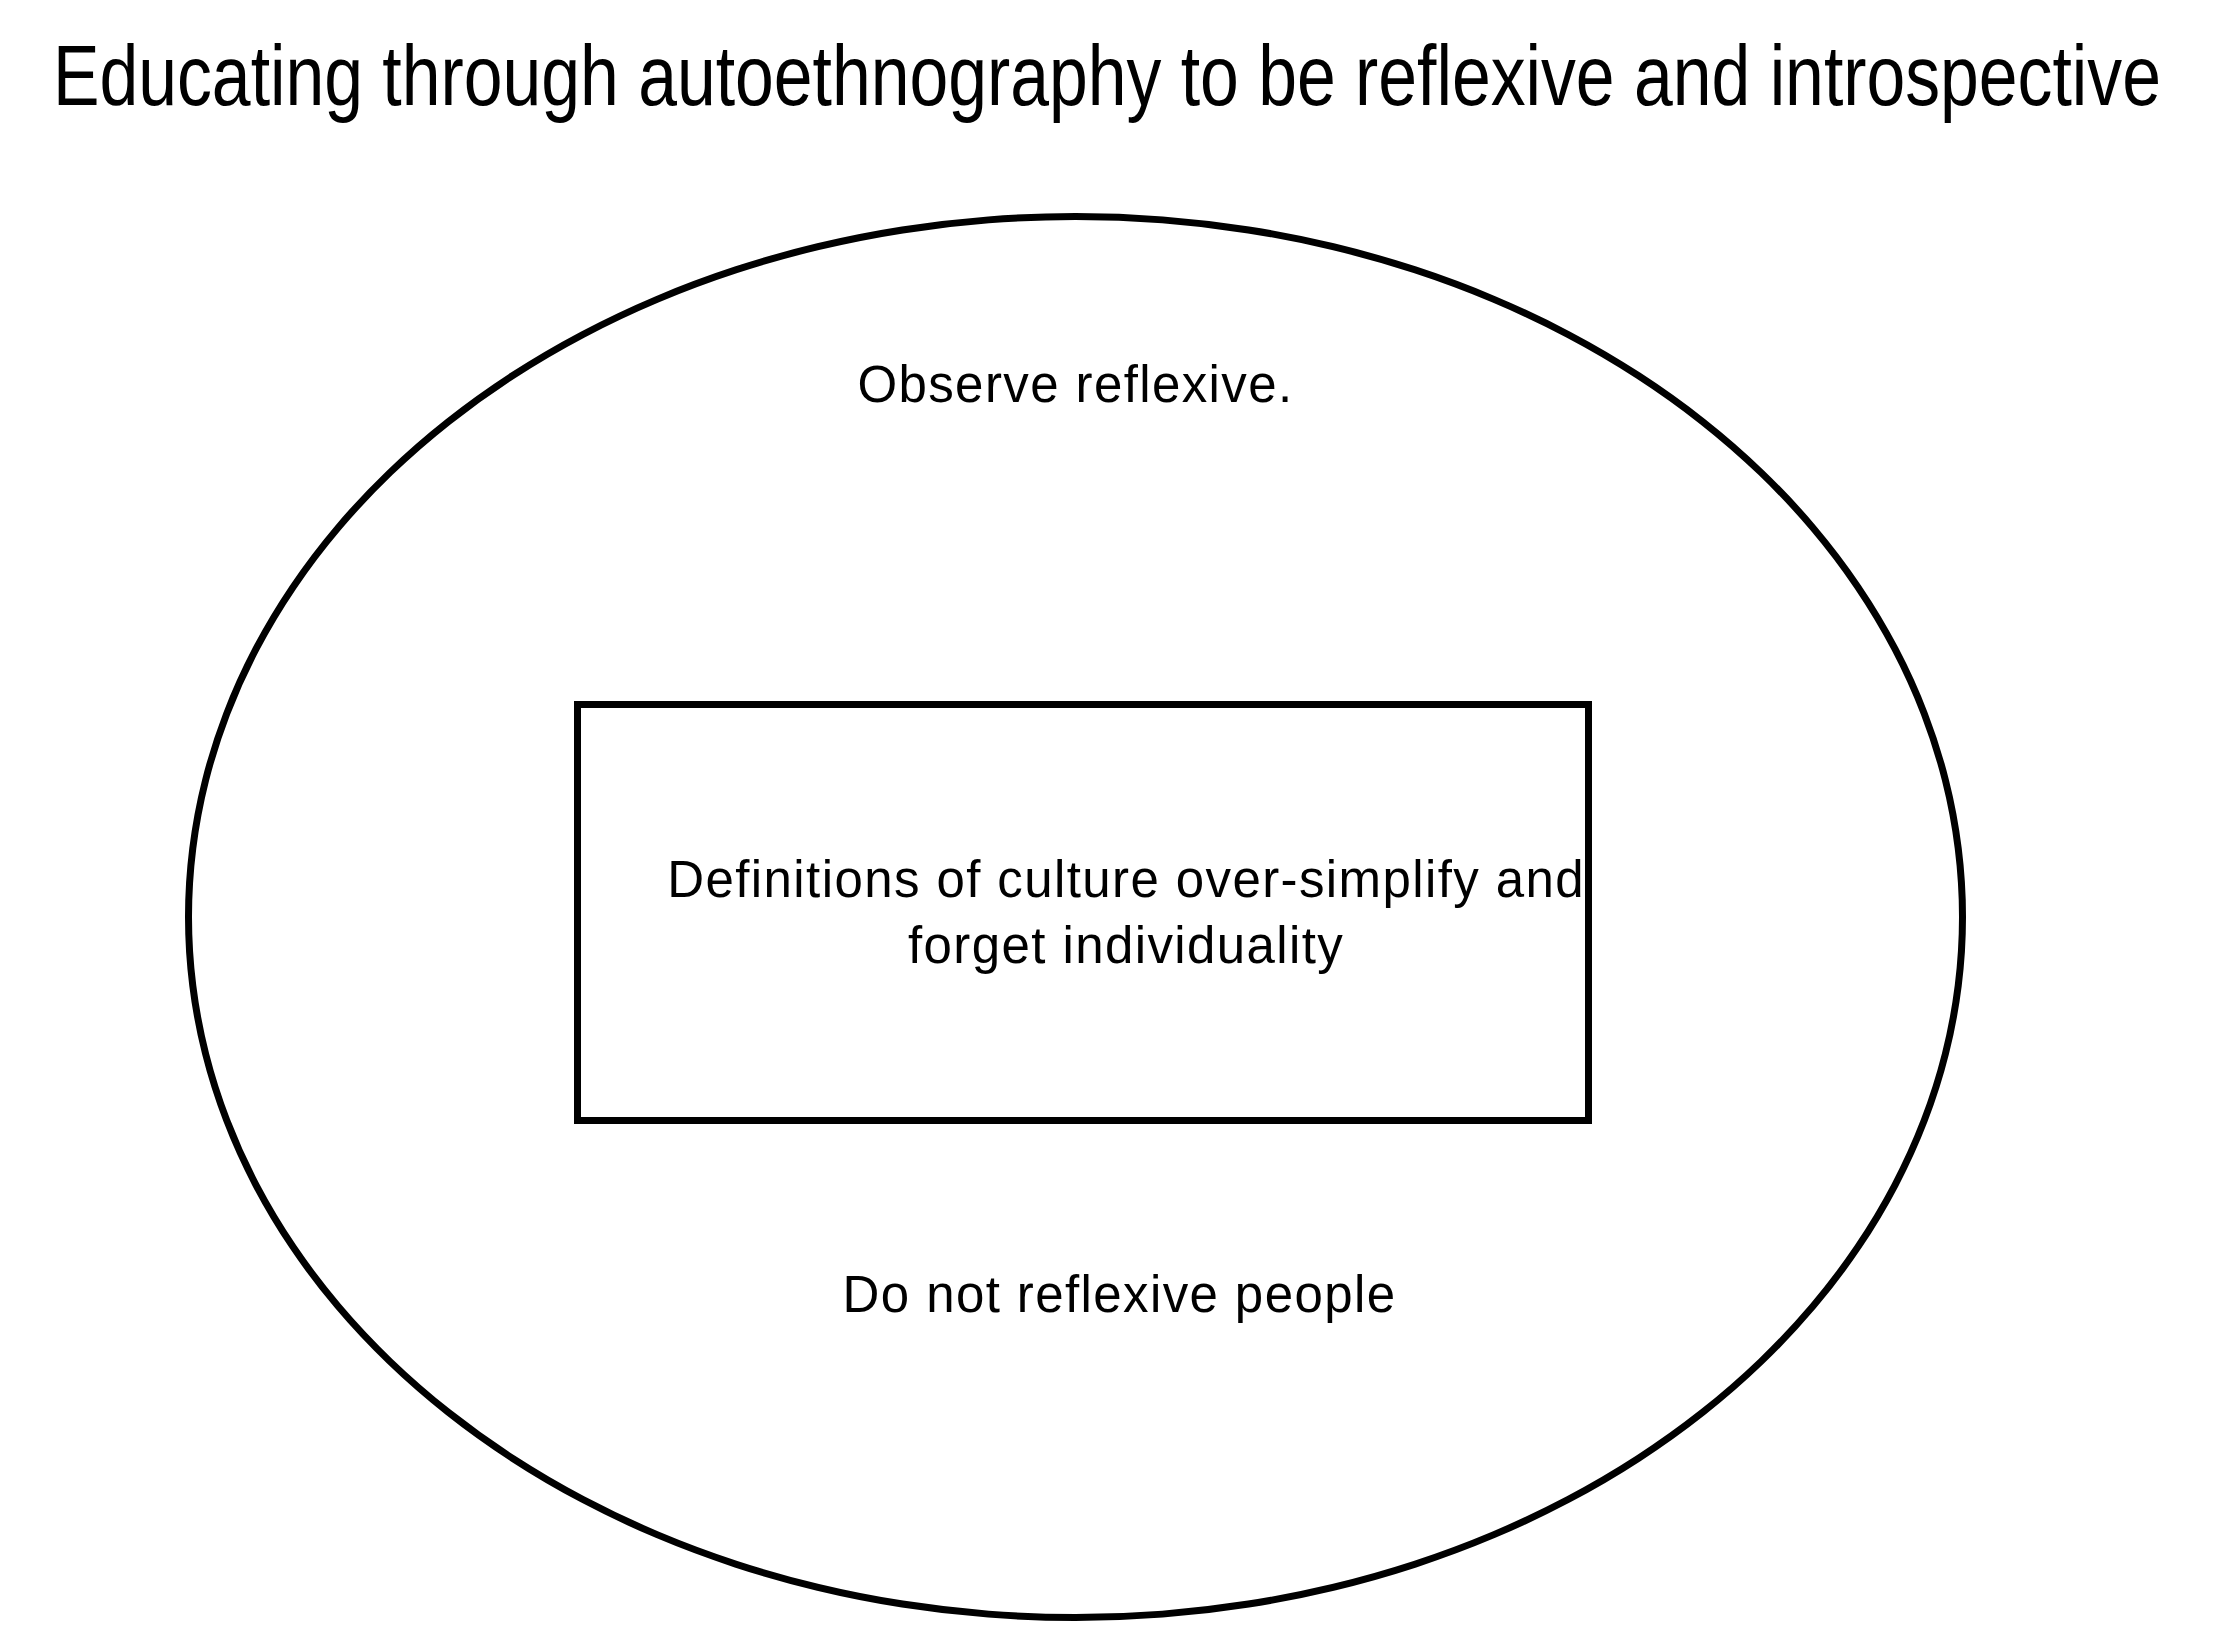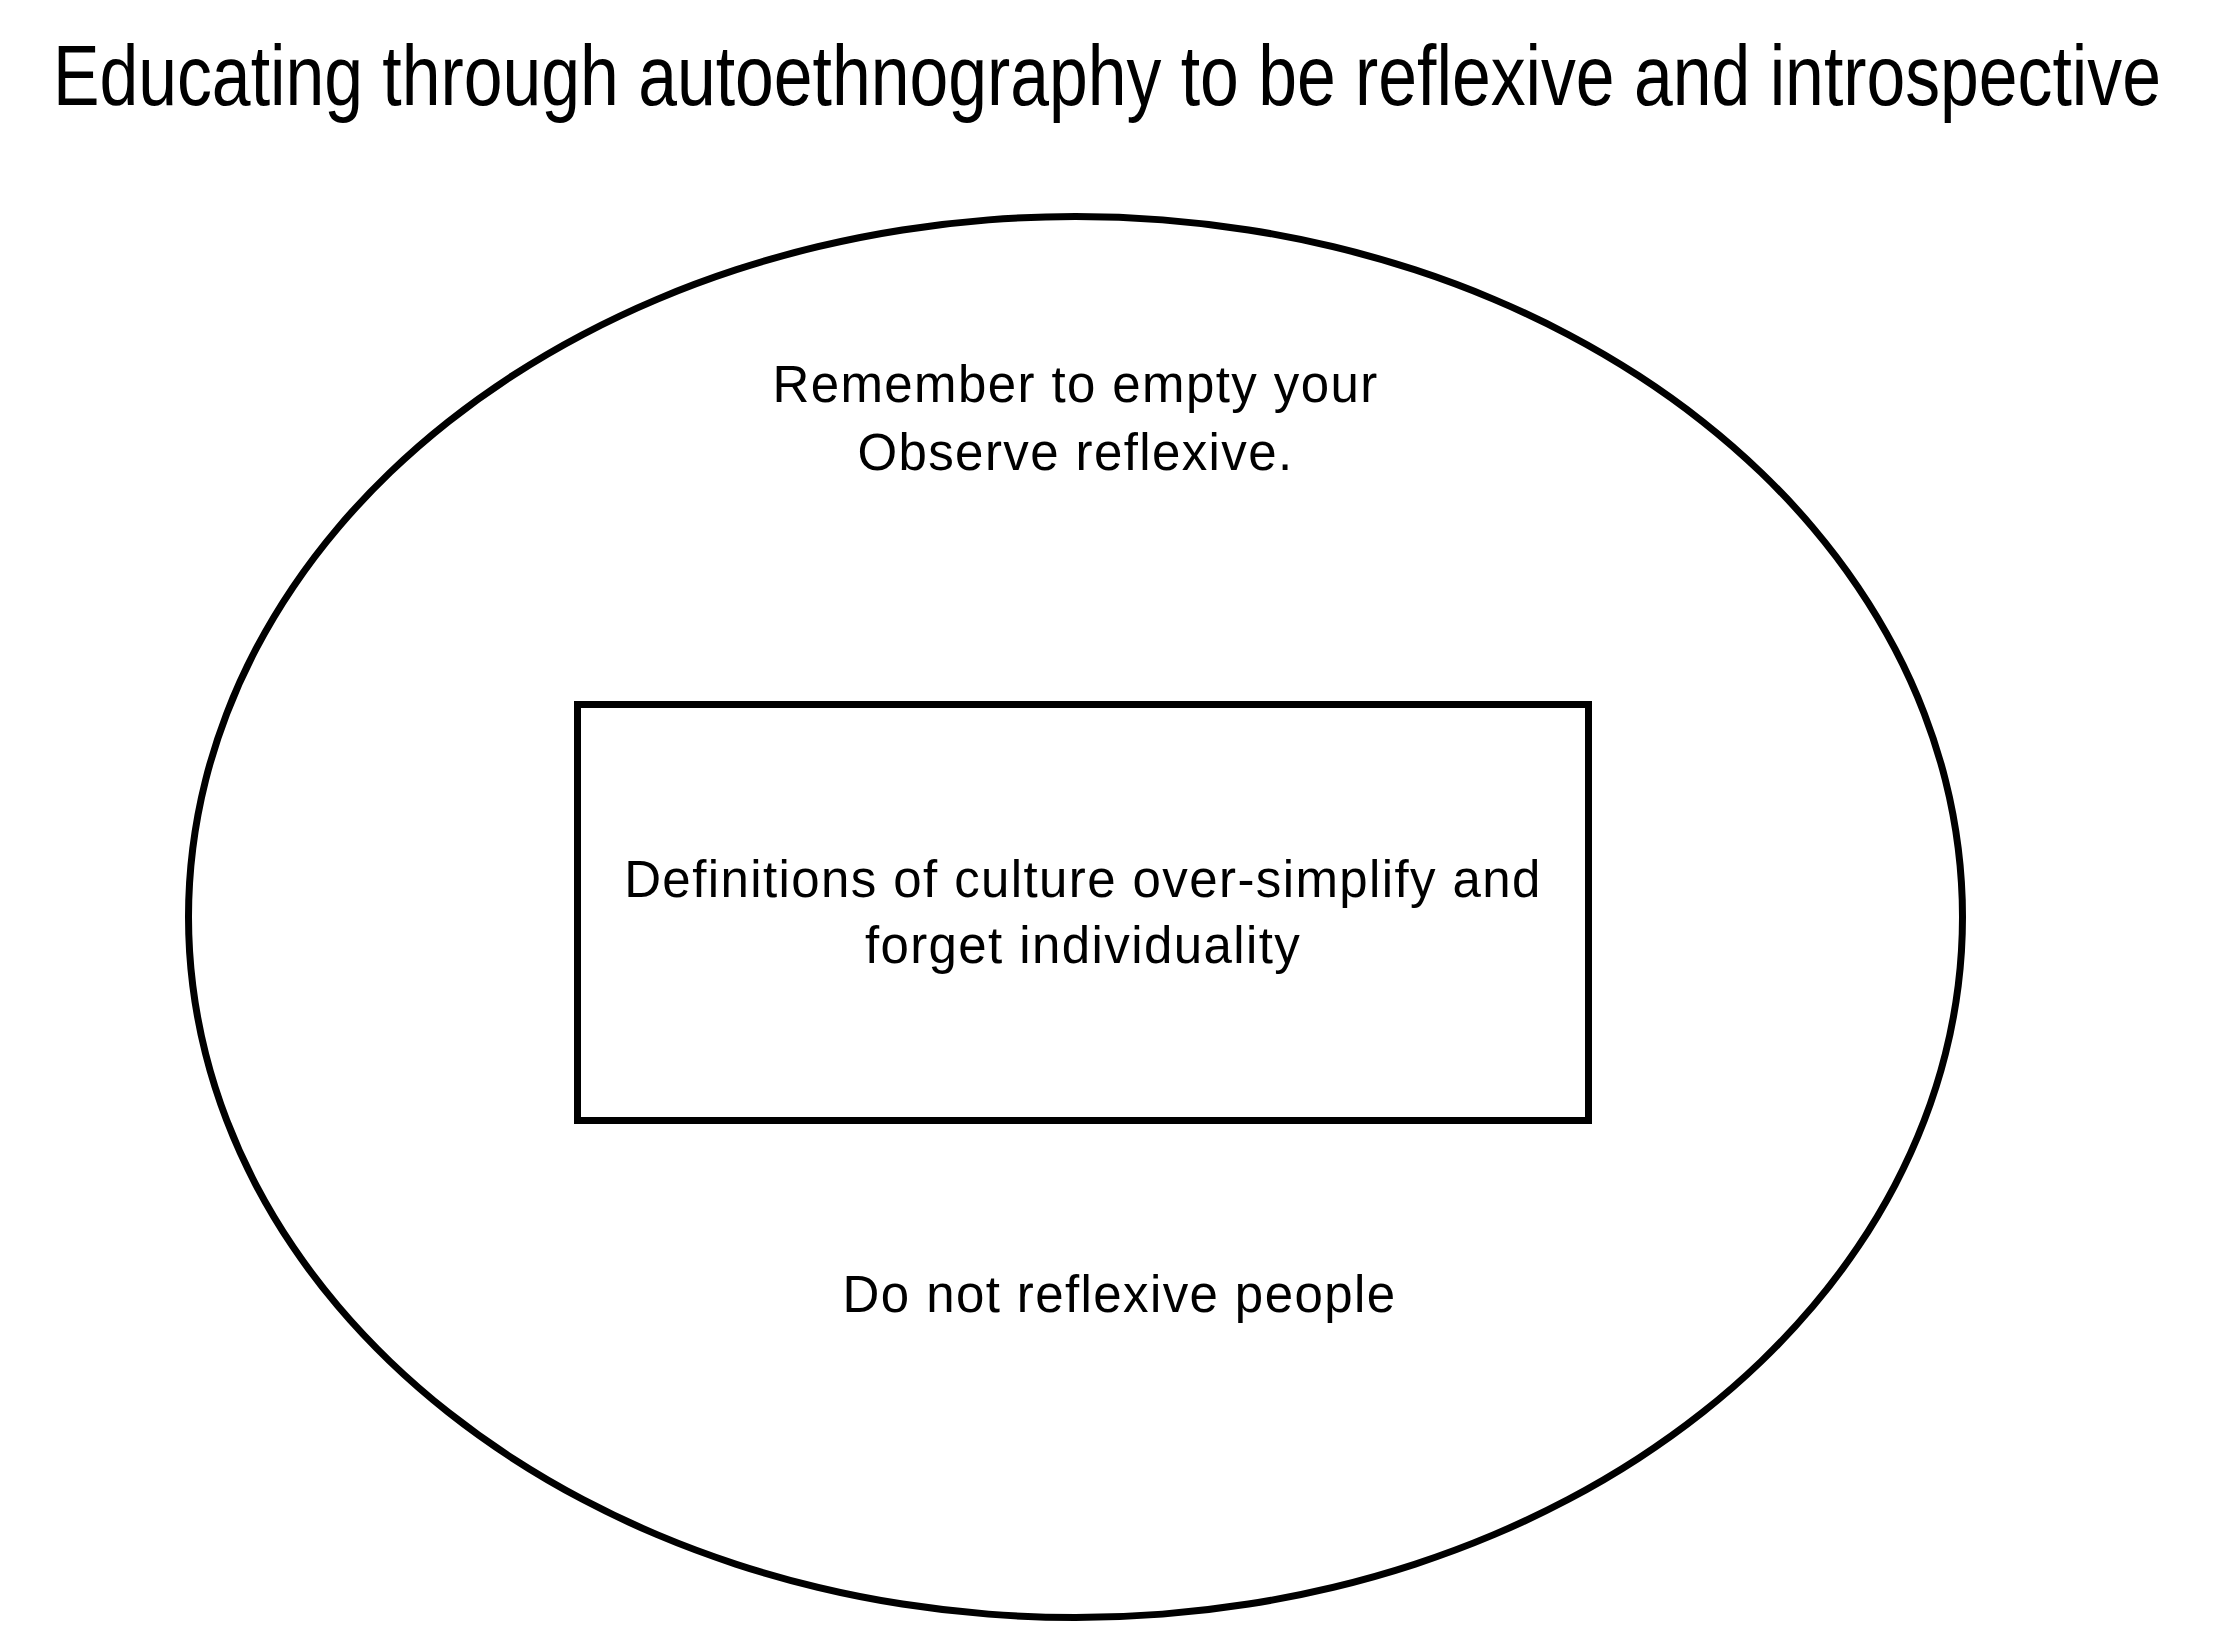--- a/index.html
+++ b/index.html
@@ -68,21 +68,21 @@
     position: absolute;
     left: 574px;
     top: 701px;
     width: 1018px;
     height: 423px;
     box-sizing: border-box;
     border: 7px solid #000000;
     background: transparent;
     display: flex;
     align-items: center;
-    justify-content: center;
+    justify-content: flex-end;
   }
   .center-box .box-text {
     font-size: 51px;
     line-height: 66px;
     letter-spacing: 1.4px;
     text-align: center;
     color: #000000;
   }
   
   .bottom-note {
@@ -94,21 +94,20 @@
 </head>
 <body>
 
 <div class="slide">
 
   <h1 class="slide-title"><span class="condense">Educating through autoethnography to be reflexive and introspective</span></h1>
 
   <div class="outer-ellipse"></div>
 
   <div class="note top-note">
-    <div>Remember to empty your</div>
     <div>Observe reflexive.</div>
   </div>
 
   <div class="center-box">
     <div class="box-text">
       <div>Definitions of culture over-simplify and</div>
       <div>forget individuality</div>
     </div>
   </div>
 

